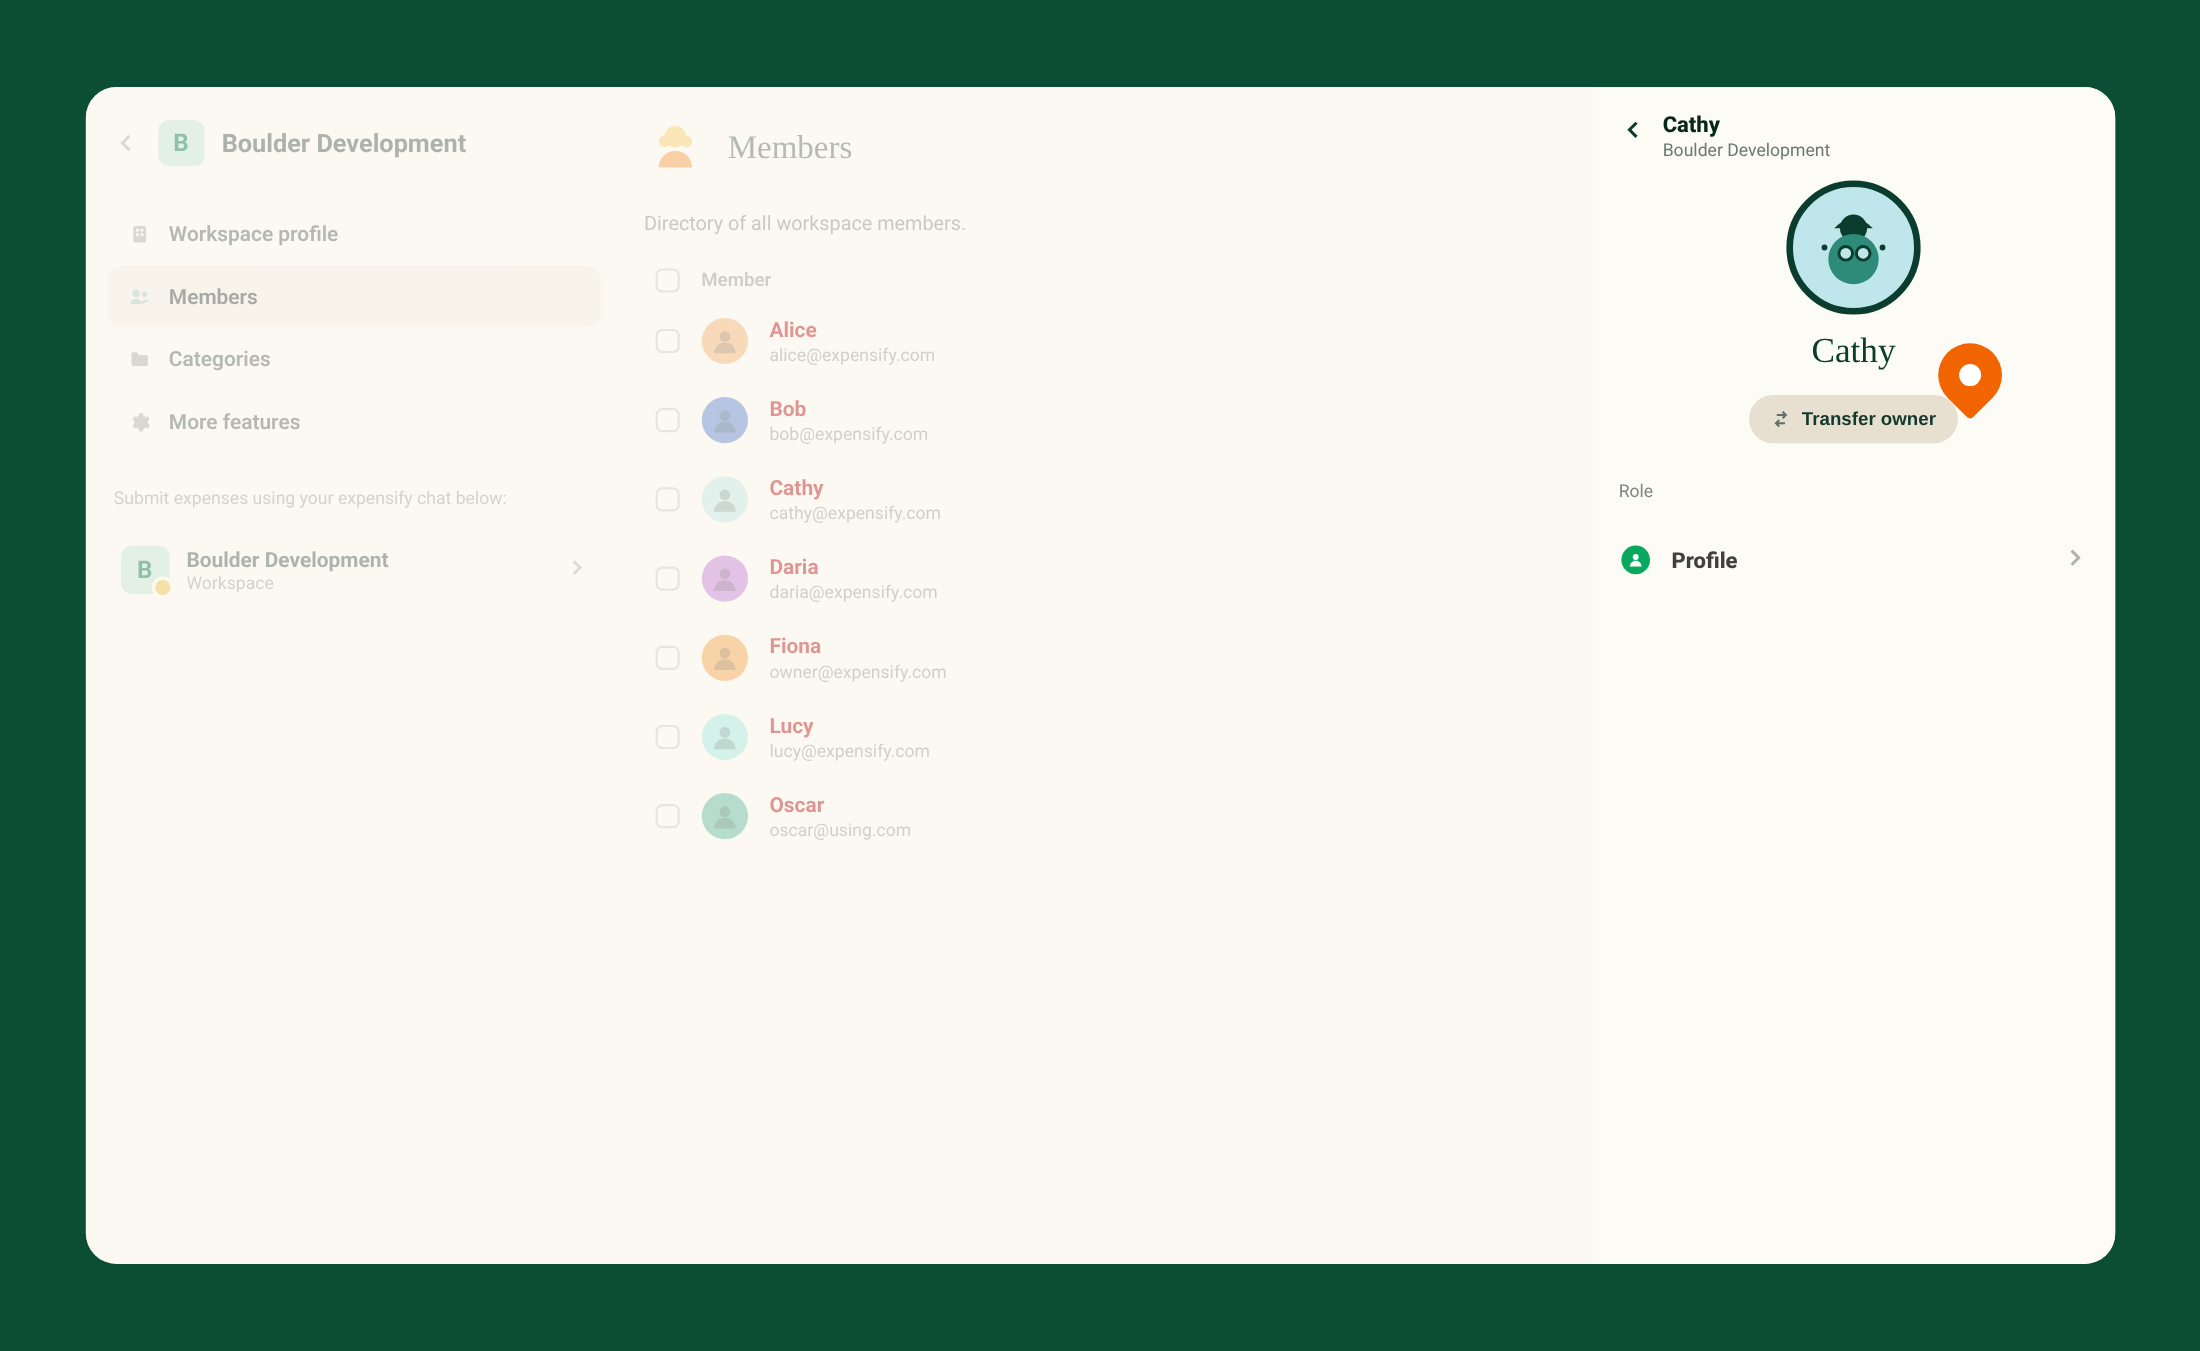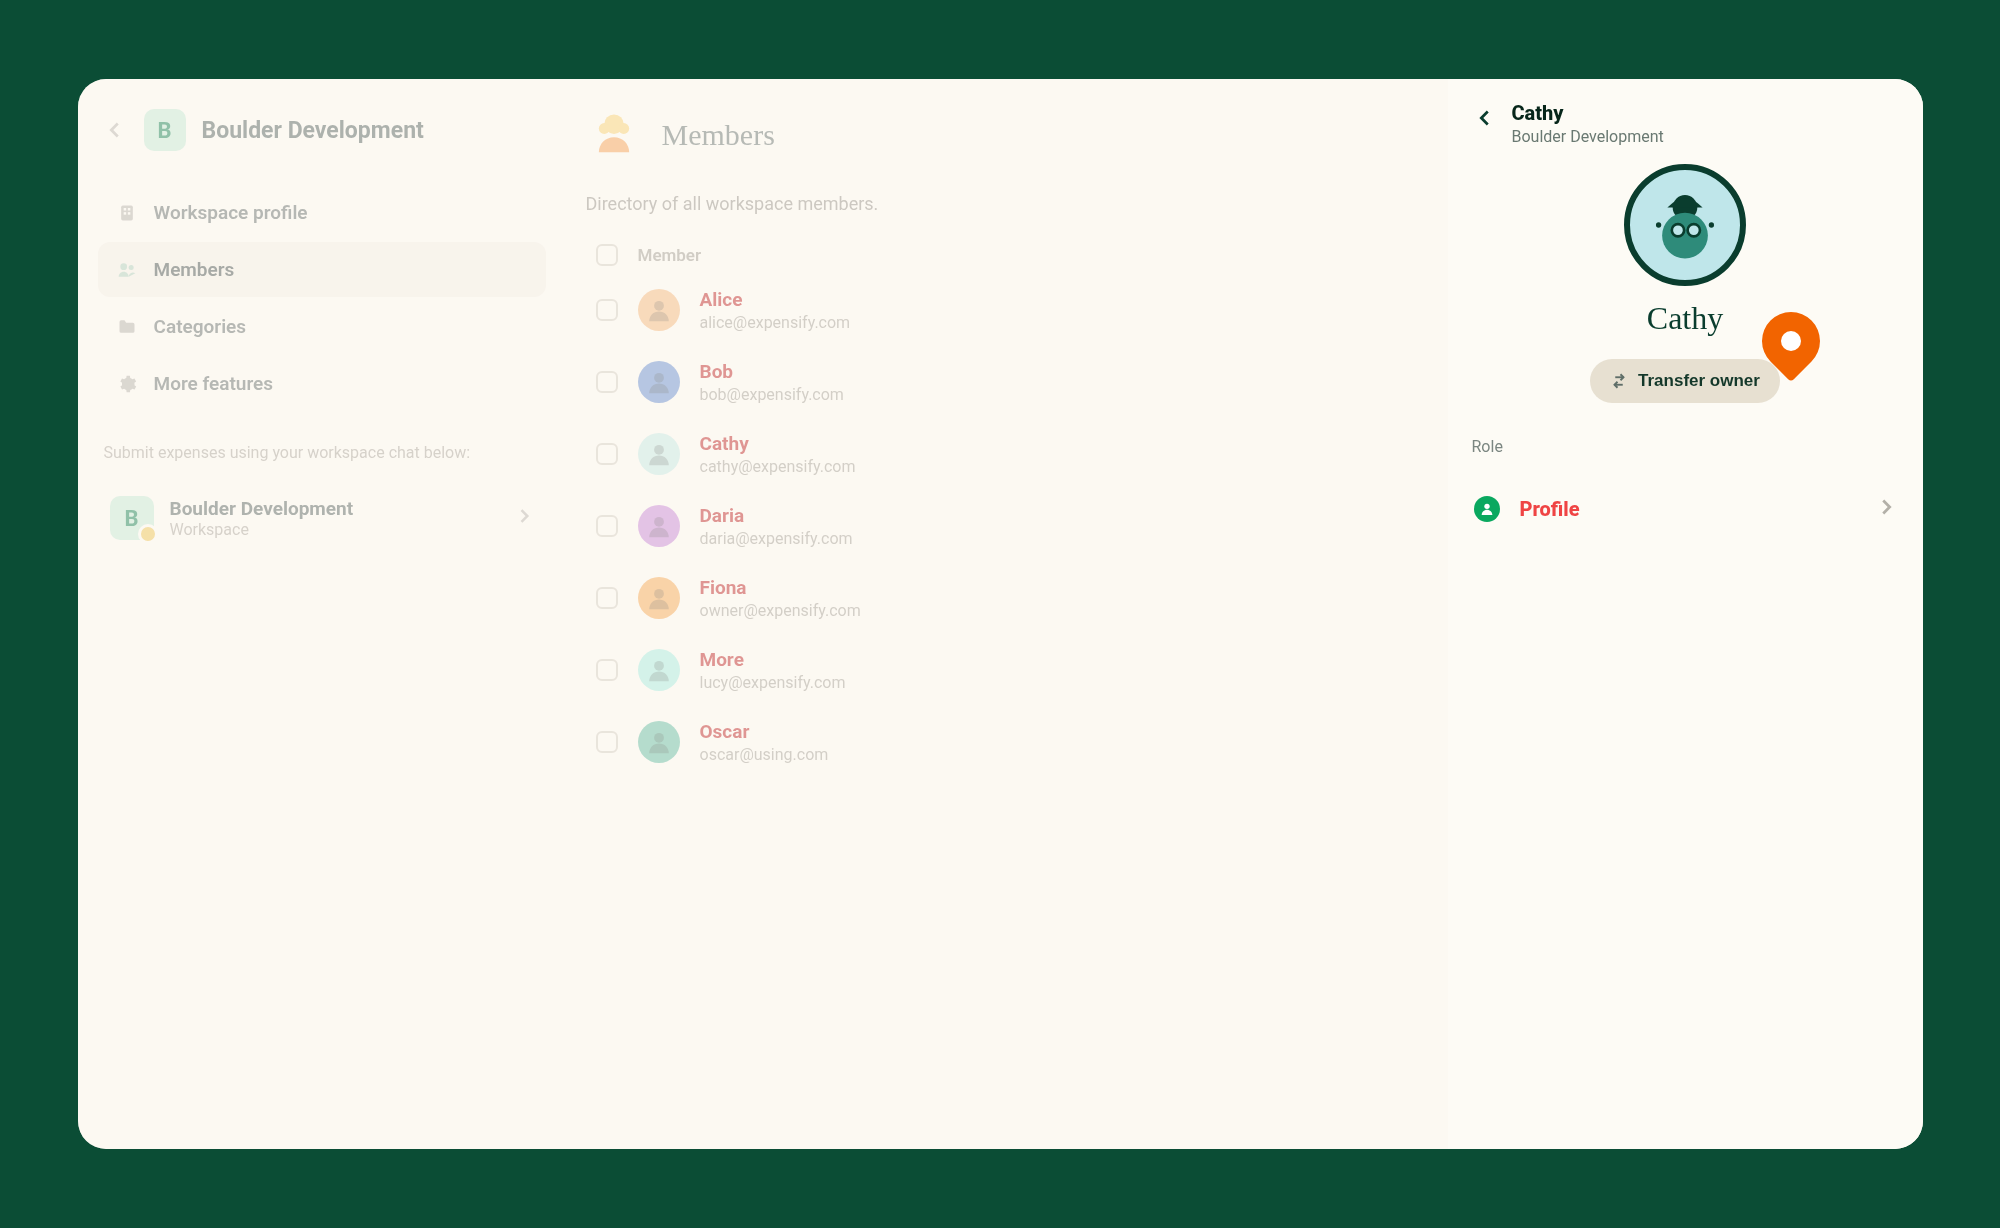--- a/index.html
+++ b/index.html
@@ -213,21 +213,21 @@
     margin-top: 32px;
     display: flex; align-items: center; gap: 20px;
     padding: 8px 2px;
   }
   .link-row .ic {
     width: 26px; height: 26px; border-radius: 50%;
     background: #0aa85f;
     display: flex; align-items: center; justify-content: center;
   }
   .link-row .ic svg { width: 16px; height: 16px; }
-  .link-row .lbl { font-size: 20px; font-weight: 800; color: #ef4444; }
+  .link-row .lbl { font-size: 20px; font-weight: 800; color: #404040; }
   .link-row .chev { margin-left: auto; color: #b3b0a8; }
 
 </style>
 </head>
 <body>
 
 <div class="app-window">
 
   <aside class="sidebar">
     <div class="sidebar-header">
@@ -275,21 +275,21 @@
       <div class="nav-item">
         <span class="nav-icon">
           <svg viewBox="0 0 24 24" width="20" height="20" fill="currentColor">
               <path d="M12 8a4 4 0 1 0 0 8 4 4 0 0 0 0-8zm9 4a7.5 7.5 0 0 0-.14-1.5l2.1-1.6-2-3.5-2.5.9a7.6 7.6 0 0 0-2.6-1.5L15.5 2h-4l-.4 2.8a7.6 7.6 0 0 0-2.6 1.5l-2.5-.9-2 3.5 2.1 1.6A7.5 7.5 0 0 0 6 12c0 .5.05 1 .14 1.5l-2.1 1.6 2 3.5 2.5-.9a7.6 7.6 0 0 0 2.6 1.5l.4 2.8h4l.4-2.8a7.6 7.6 0 0 0 2.6-1.5l2.5.9 2-3.5-2.1-1.6c.09-.5.14-1 .14-1.5z"></path>
             </svg>
         </span>
         <span>More features</span>
       </div>
     </nav>
 
-    <div class="sidebar-hint">Submit expenses using your workspace chat below:</div>
+    <div class="sidebar-hint">Submit expenses using your expensify chat below:</div>
 
     <div class="ws-chat">
       <div class="avatar">
         <div class="sq">B</div>
         <div class="badge"></div>
       </div>
       <div class="txt">
         <div class="line1">Boulder Development</div>
         <div class="line2">Workspace</div>
       </div>
@@ -388,21 +388,21 @@
         </div>
         <div class="member-row">
           <div class="checkbox"></div>
           <div class="member-avatar av-mint">
             <svg viewBox="0 0 40 40" width="28" height="28">
               <circle cx="20" cy="14" r="7" fill="rgba(0,0,0,0.25)"></circle>
               <path d="M6 36c0-8 6-14 14-14s14 6 14 14" fill="rgba(0,0,0,0.25)"></path>
             </svg>
           </div>
           <div class="member-text">
-            <div class="name">More</div>
+            <div class="name">Lucy</div>
             <div class="email">lucy@expensify.com</div>
           </div>
         </div>
         <div class="member-row">
           <div class="checkbox"></div>
           <div class="member-avatar av-green">
             <svg viewBox="0 0 40 40" width="28" height="28">
               <circle cx="20" cy="14" r="7" fill="rgba(0,0,0,0.25)"></circle>
               <path d="M6 36c0-8 6-14 14-14s14 6 14 14" fill="rgba(0,0,0,0.25)"></path>
             </svg>

